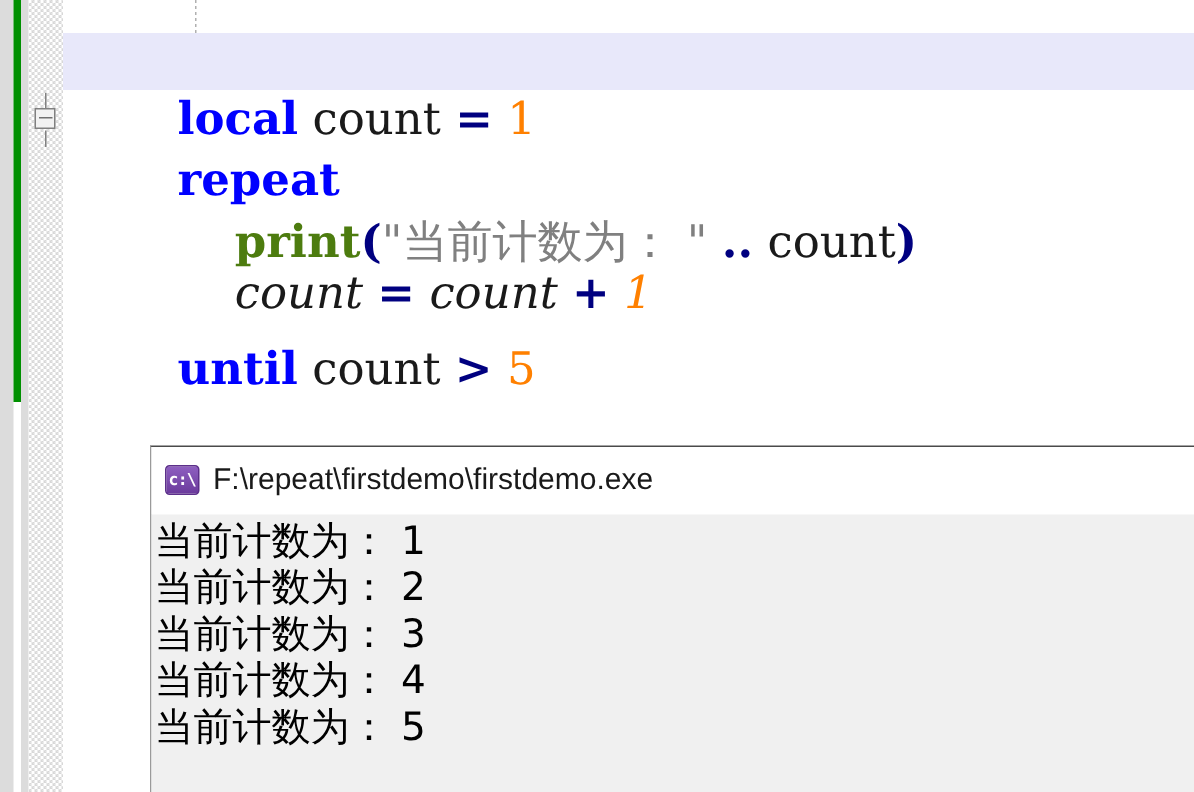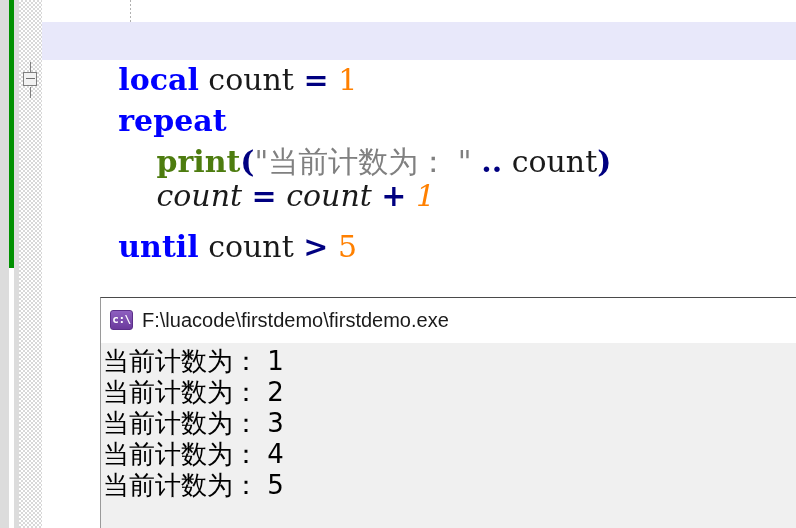--- a/index.html
+++ b/index.html
@@ -261,21 +261,21 @@
       </div>
 
     </div>
   </div>
 
   <div class="console-win">
     <div class="console-title">
       <span class="console-icon">
         <span>c:\</span>
       </span>
-      <span class="console-title-text">F:\luacode\firstdemo\firstdemo.exe</span>
+      <span class="console-title-text">F:\repeat\firstdemo\firstdemo.exe</span>
     </div>
     <div class="console-body">
       <div class="console-line">当前计数为： 1</div>
       <div class="console-line">当前计数为： 2</div>
       <div class="console-line">当前计数为： 3</div>
       <div class="console-line">当前计数为： 4</div>
       <div class="console-line">当前计数为： 5</div>
     </div>
   </div>
 

